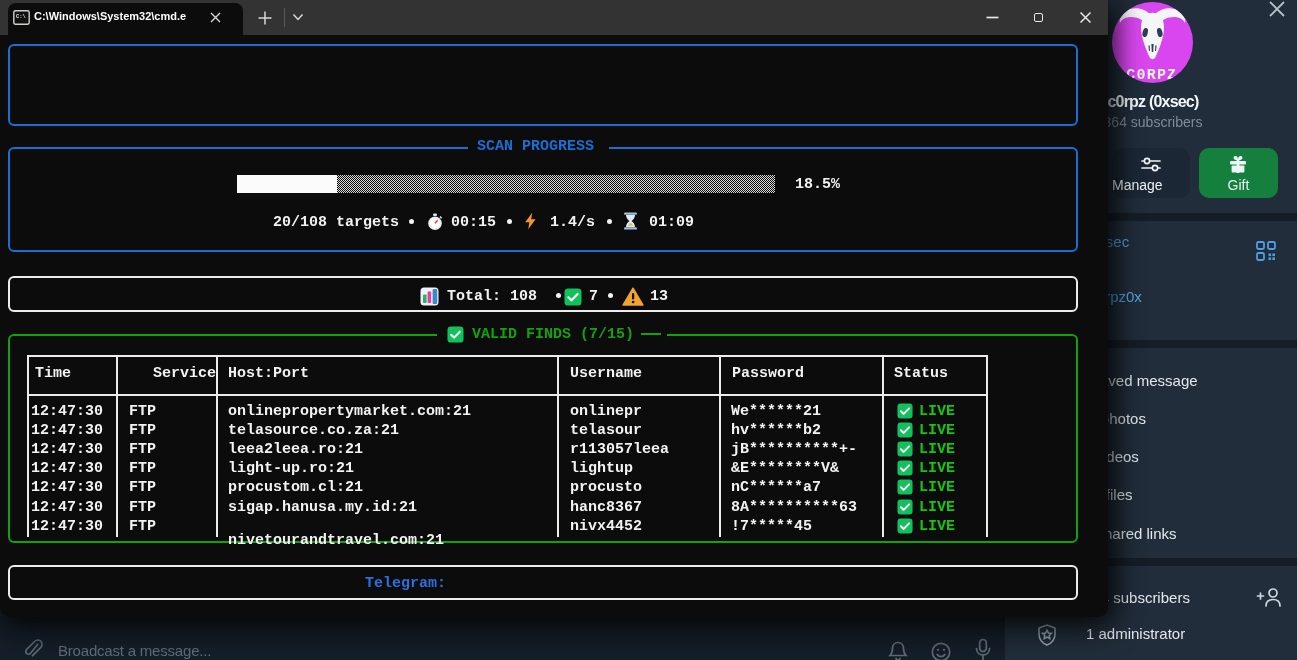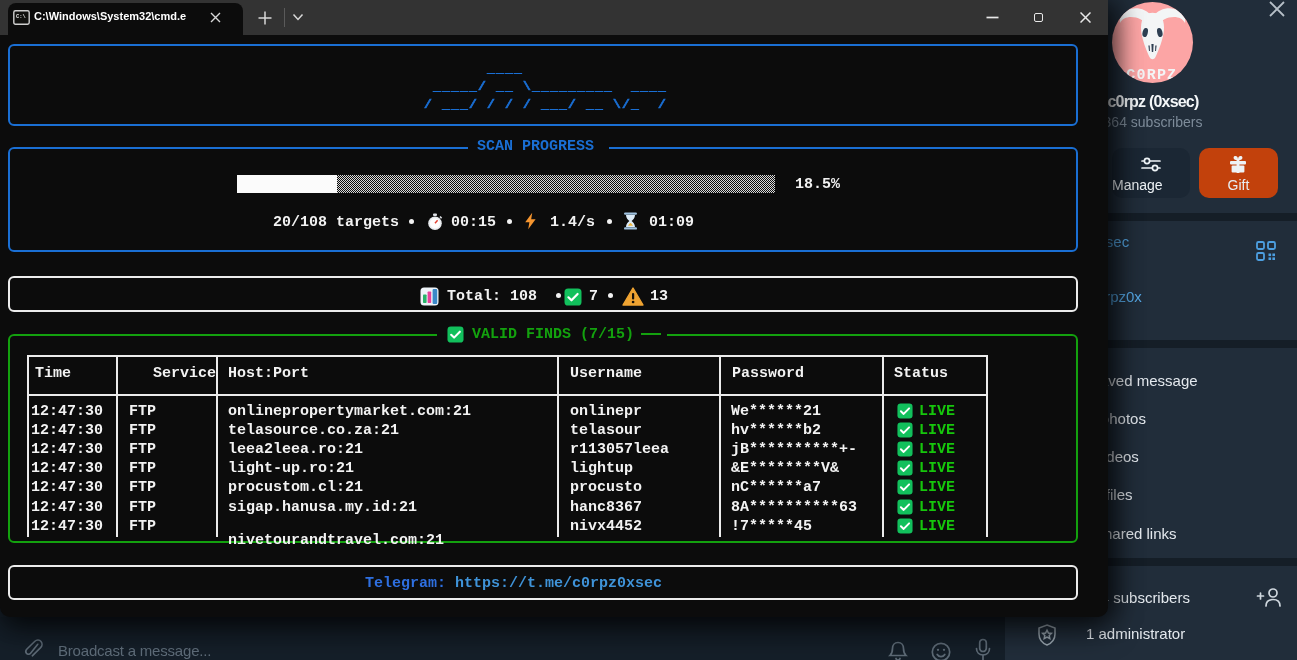--- a/index.html
+++ b/index.html
@@ -34,21 +34,21 @@
     <div class="sect" style="top:0;height:213px;"></div>
     <div class="sect" style="top:221px;height:119px;"></div>
     <div class="sect" style="top:348px;height:210px;"></div>
     <div class="sect" style="top:566px;height:94px;"></div>
   </div>
 
   <svg class="abs" style="left:1264px;top:-4px;" width="26" height="26" viewBox="0 0 26 26">
     <path d="M6 6 L20 20 M20 6 L6 20" stroke="#b6bfc7" stroke-width="1.8" fill="none"></path>
   </svg>
 
-  <div class="abs" style="left:1112px;top:2px;width:81px;height:81px;border-radius:50%;background:#fca5a5;overflow:hidden;">
+  <div class="abs" style="left:1112px;top:2px;width:81px;height:81px;border-radius:50%;background:#d946ef;overflow:hidden;">
     <svg width="81" height="81" viewBox="0 0 81 81">
 
       <g fill="#f3f5f6">
         <path d="M40 14 C33 6 22 4 14 9 C9 12 7 17 8 21 C10 17 14 15 19 15 C26 15 32 18 35 24 Z"></path>
         <path d="M41 14 C48 6 59 4 67 9 C72 12 74 17 73 21 C71 17 67 15 62 15 C55 15 49 18 46 24 Z"></path>
         <path d="M33 13 C37 10 44 10 48 13 C52 17 53 26 51 34 C49.5 41 46 50 43.5 55 C42 58 39 58 37.5 55 C35 50 31.5 41 30 34 C28 26 29 17 33 13 Z"></path>
       </g>
       <g fill="#2e3f52">
         <ellipse cx="33.2" cy="30.5" rx="2.6" ry="4.6" transform="rotate(14 33.2 30.5)"></ellipse>
         <ellipse cx="47.8" cy="30.5" rx="2.6" ry="4.6" transform="rotate(-14 47.8 30.5)"></ellipse>
@@ -67,21 +67,21 @@
     <svg class="abs" style="left:28px;top:7px;" width="22" height="20" viewBox="0 0 22 20">
       <g stroke="#eef3f6" stroke-width="1.7" fill="none" stroke-linecap="round">
         <line x1="2" y1="6" x2="20" y2="6"></line>
           <circle cx="7" cy="6" r="2.6" fill="#1b2734"></circle>
         <line x1="2" y1="13" x2="20" y2="13"></line>
           <circle cx="15" cy="13" r="2.6" fill="#1b2734"></circle>
       </g>
     </svg>
     <div class="abs" style="left:0;top:29px;width:78px;color:#eef3f6;font-size:14px;">Manage</div>
   </div>
-  <div class="abs" style="left:1199px;top:148px;width:79px;height:50px;background:#c2410c;border-radius:10px;">
+  <div class="abs" style="left:1199px;top:148px;width:79px;height:50px;background:#15803d;border-radius:10px;">
     <svg class="abs" style="left:29px;top:6px;" width="20" height="20" viewBox="0 0 20 20">
       <g fill="#eef3f6">
         <rect x="2" y="7" width="16" height="3.4" rx="1"></rect>
         <rect x="3.6" y="11.4" width="12.8" height="7" rx="1"></rect>
         <rect x="8.6" y="5" width="2.8" height="14"></rect>
         <path d="M9.8 6.3 C6.8 6.3 5.2 4.8 5.6 3.2 C6 1.8 8.4 1.6 9.4 3 C10 3.9 10 5.2 9.8 6.3 Z M10.2 6.3 C13.2 6.3 14.8 4.8 14.4 3.2 C14 1.8 11.6 1.6 10.6 3 C10 3.9 10 5.2 10.2 6.3 Z"></path>
       </g>
     </svg>
     <div class="abs" style="left:0;top:29px;width:79px;text-align:center;color:#e7eef4;font-size:14px;">Gift</div>
   </div>
@@ -177,23 +177,20 @@
 
     <svg class="abs" style="left:986px;top:16px;" width="13" height="3" viewBox="0 0 13 3">
         <line x1="0.5" y1="1.5" x2="12.5" y2="1.5" stroke="#e8e8e8" stroke-width="1.7"></line>
       </svg>
     <div class="abs" style="left:1034px;top:13px;width:7px;height:7px;border:1.5px solid #e8e8e8;border-radius:2px;"></div>
     <svg class="abs" style="left:1080px;top:12px;" width="11" height="11" viewBox="0 0 11 11">
       <path d="M0.5 0.5 L10.5 10.5 M10.5 0.5 L0.5 10.5" stroke="#e8e8e8" stroke-width="1.5" fill="none"></path>
     </svg>
 
     <div class="tbox" style="left:8px;top:44px;width:1066px;height:78px;"></div>
-    <pre class="t blue" style="left:415px;top:60px;font-weight:700;font-size:13px;letter-spacing:1.2px;line-height:18.2px;margin:0;-webkit-text-stroke:0.6px #1a6fd4;">        ____
-  _____/ __ \_________  ____
- / ___/ / / / ___/ __ \/_  /</pre>
 
     <div class="tbox" style="left:8px;top:147px;width:1066px;height:101px;"></div>
     <div class="abs" style="left:468px;top:140px;width:141px;height:14px;background:#0c0c0c;"></div>
     <div class="t blue" style="left:477px;top:137px;">SCAN PROGRESS</div>
 
     <div class="abs" style="left:237px;top:175px;width:100px;height:18px;background:#fbfbfb;"></div>
     <div class="abs" style="left:337px;top:175px;width:438px;height:18px;background:repeating-conic-gradient(#d9d9d9 0% 25%,#0c0c0c 0% 50%);background-size:2px 2px;"></div>
     <div class="t" style="left:795px;top:175px;">18.5%</div>
 
     <div class="t" style="left:273px;top:213px;">20/108 targets</div>
@@ -340,15 +337,14 @@
         <div class="t" style="left:731px;top:517px;">!7*****45</div>
         <svg class="abs" style="left:897px;top:518px;" width="16" height="16" viewBox="0 0 18 18">
           <rect x="0.5" y="0.5" width="17" height="17" rx="3.6" fill="#12c05c"></rect>
           <path d="M4.4 9.3 L7.5 12.3 L13.6 6" stroke="#ffffff" stroke-width="2.2" fill="none" stroke-linecap="round" stroke-linejoin="round"></path>
         </svg>
         <div class="t lgrn" style="left:919px;top:517px;">LIVE</div>
       </div>
 
     <div class="whbox" style="left:8px;top:565px;width:1066px;height:31px;"></div>
     <div class="t" style="left:365px;top:574px;color:#2e6fe0;">Telegram:</div>
-    <div class="t" style="left:455px;top:574px;color:#3f93d8;">https://t.me/c0rpz0xsec</div>
   </div>
 
 </div>
 </body></html>

